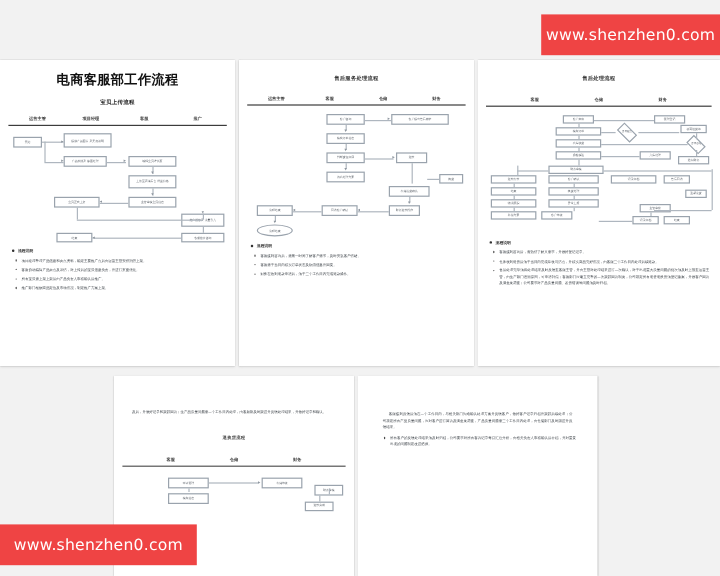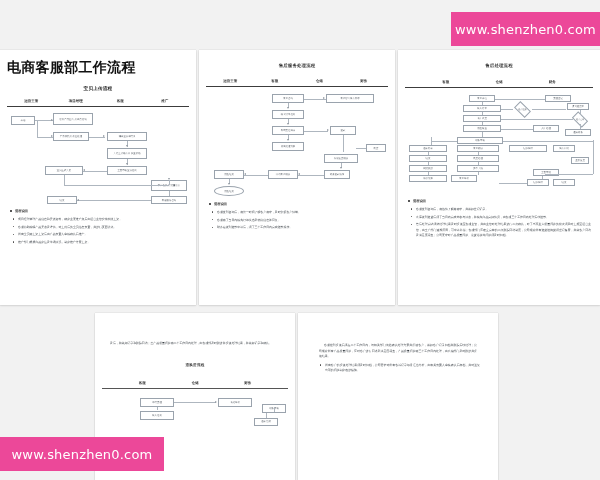--- a/index.html
+++ b/index.html
@@ -20,22 +20,22 @@
   .p1{left:0px;   top:50px;  width:196px; height:255px;}
   .p2{left:199px; top:50px;  width:196px; height:255px;}
   .p3{left:398px; top:50px;  width:202px; height:255px;}
   .p4{left:95px;  top:313px; width:200px; height:167px;}
   .p5{left:298px; top:313px; width:200px; height:167px;}
 
   .pg-inner{position:absolute;left:7px;right:7px;top:6px;bottom:4px;}
 
   
   .doc-title{
-    font-weight:bold;color:#111;
-    font-size:14px;letter-spacing:.3px;margin-top:3px;
+    text-align:center;font-weight:bold;color:#111;
+    font-size:11px;letter-spacing:.3px;margin-top:3px;
   }
   .doc-sub{
     text-align:center;font-weight:bold;color:#222;
     font-size:4.6px;margin-top:9px;letter-spacing:.2px;
   }
   .sec-title{
     text-align:center;font-weight:bold;color:#333;
     font-size:4.4px;letter-spacing:.2px;
   }
   .mini-title{
@@ -100,21 +100,21 @@
     width:1.4px;height:1.4px;background:#4a4a4a;border-radius:50%;
   }
   .para{
     font-size:2.9px;color:#3d4349;line-height:1.95;
     text-align:justify;padding:0 3px;
   }
   .para.indent{text-indent:5px;}
 
   
   .wm{
-    position:absolute;background:#ec4899;color:#fff;
+    position:absolute;background:#ef4444;color:#fff;
     display:flex;align-items:center;justify-content:center;
     font-size:13px;letter-spacing:.2px;
   }
   .wm-top{left:451px;top:12px;width:149px;height:34px;}
   .wm-bot{left:0px;top:437px;width:164px;height:34px;}
 </style>
 </head>
 <body>
 
 <div class="sheet-grid">

